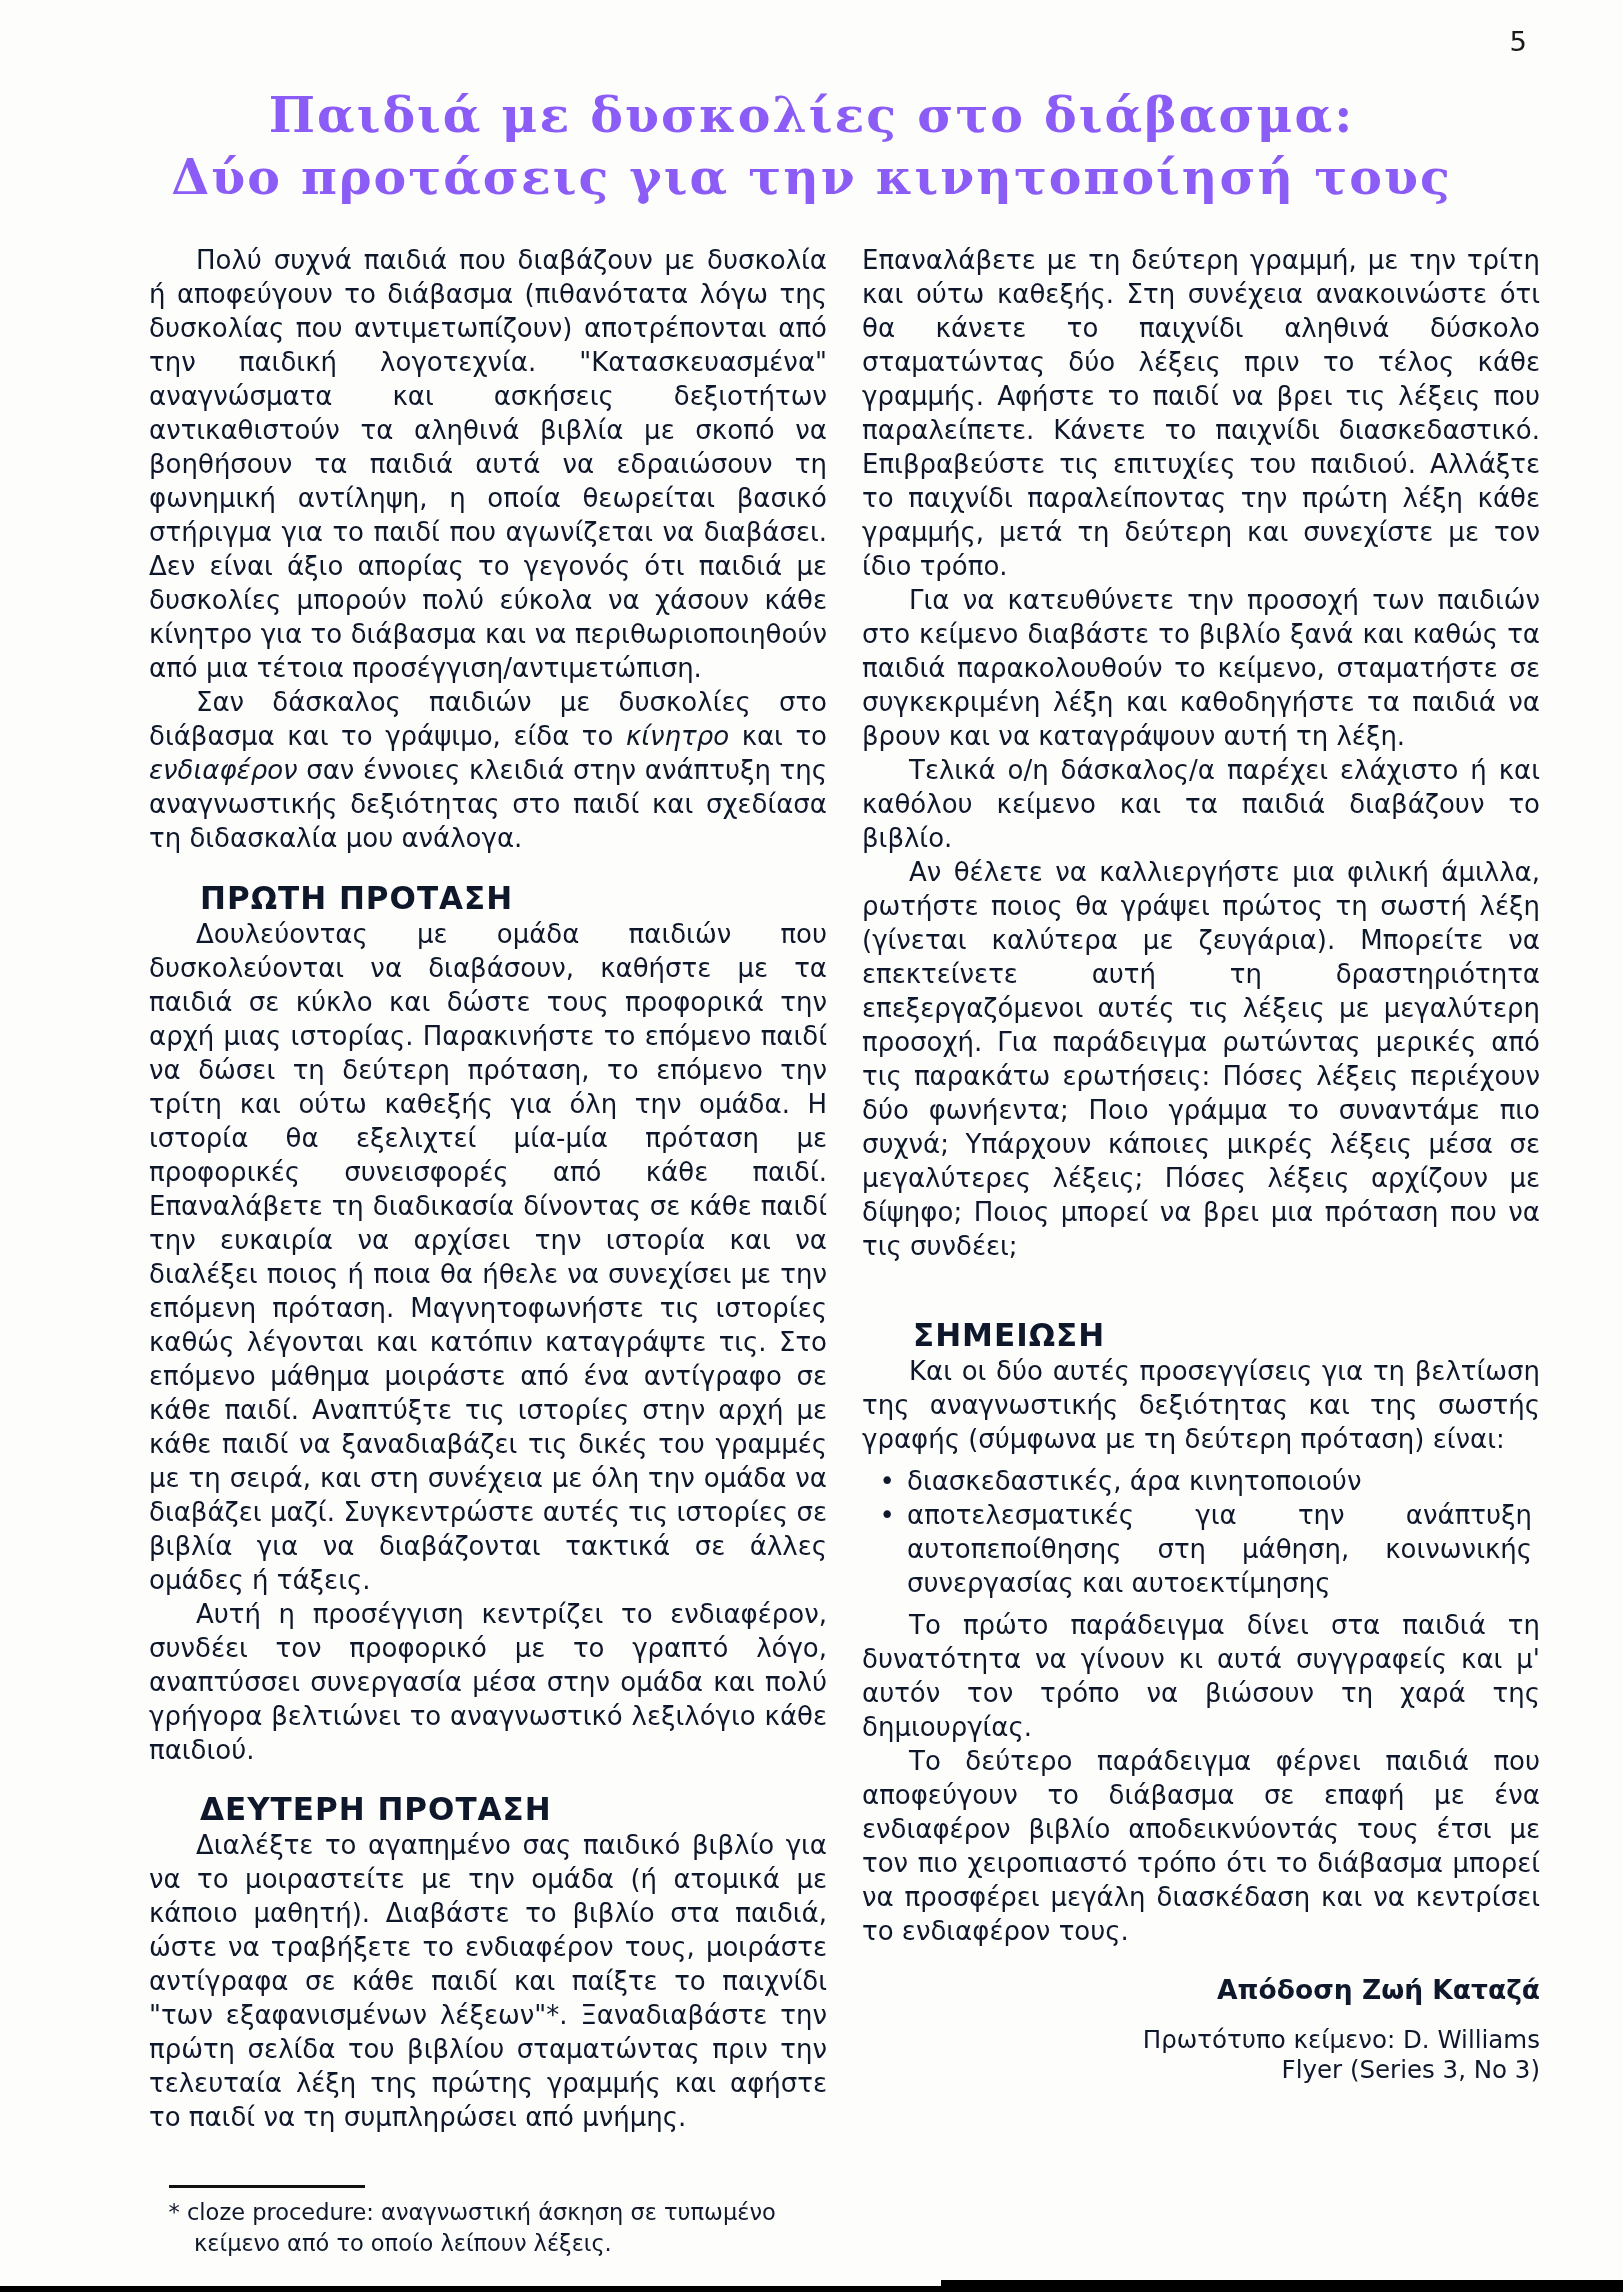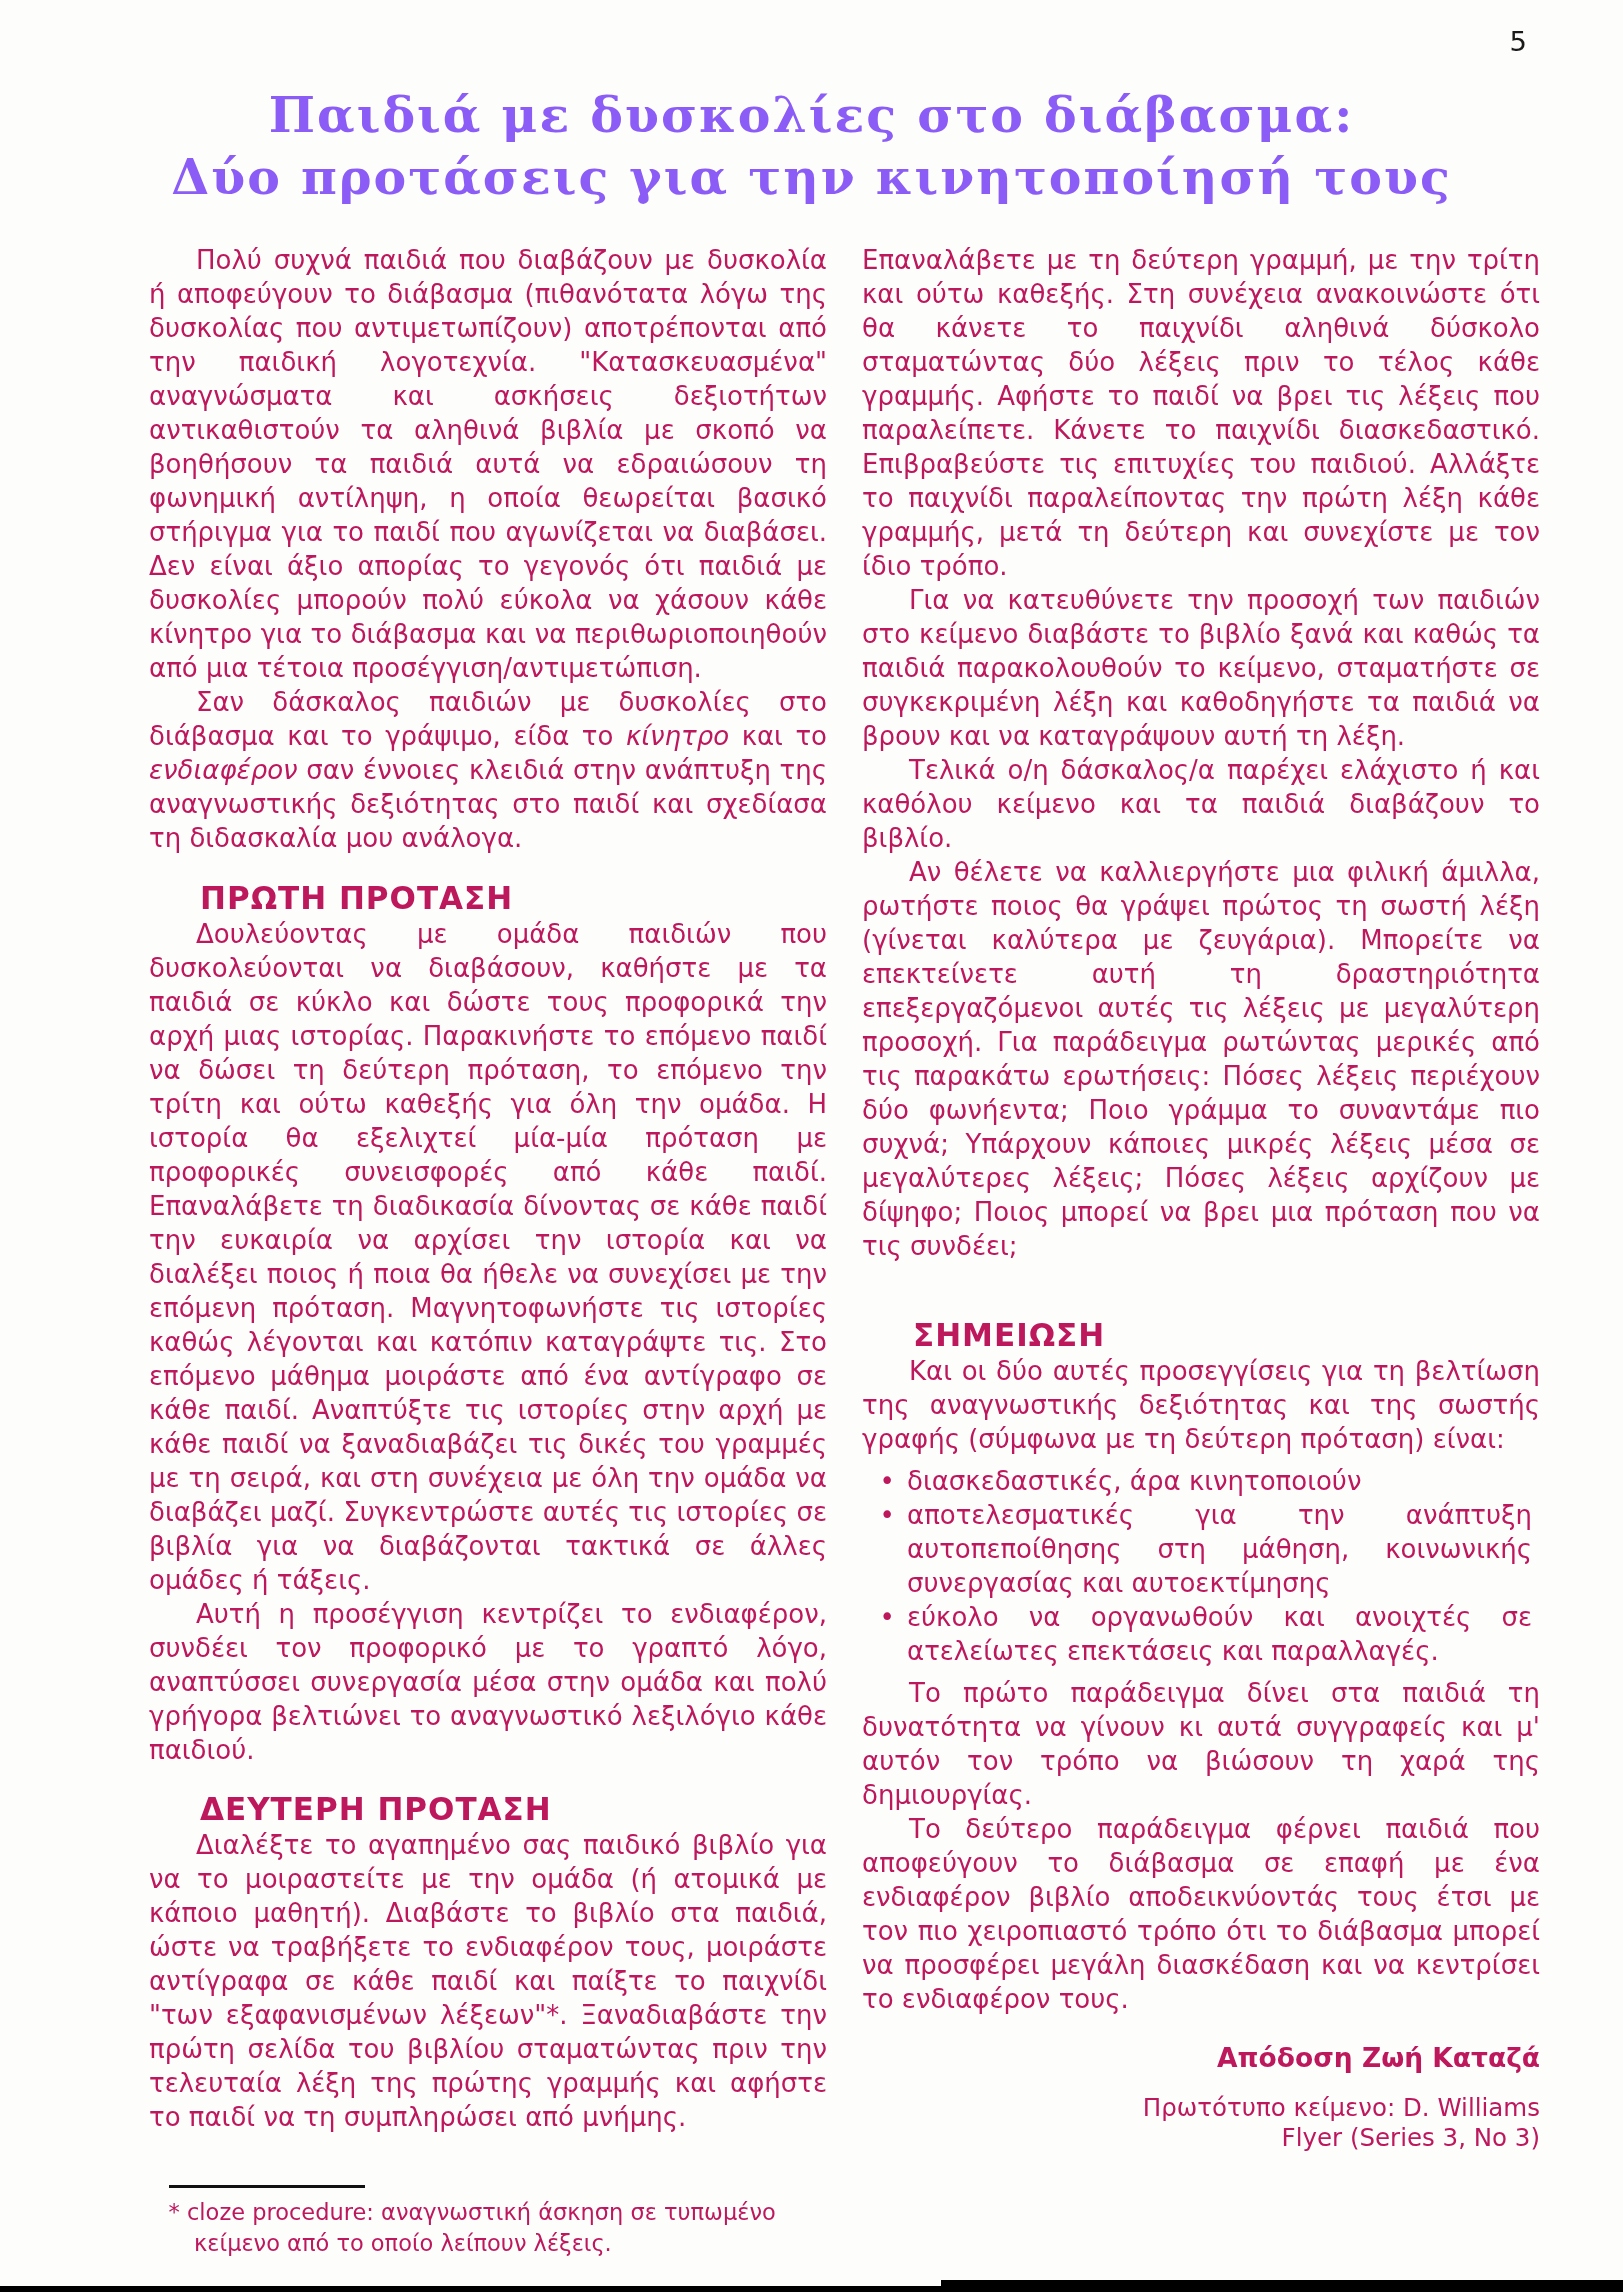--- a/index.html
+++ b/index.html
@@ -31,21 +31,21 @@
   }
   .content{
     position:absolute;top:243px;left:149px;
     width:1392px;
     display:flex;gap:35px;
   }
   .col{
     width:678px;
     font-size:26px;line-height:34px;
     text-align:justify;
-    color:#be185d;
+    color:#0f172a;
   }
   p.para{margin:0;}
   p.para.indent{text-indent:47px;}
   .heading{
     font-weight:bold;
     font-size:31px;letter-spacing:1px;
     margin:25.5px 0 2px 51px;
     text-align:left;
   }
   .heading.note{margin-top:55px;}
@@ -119,21 +119,20 @@
     <div class="col" id="col-right">
         <p class="para"><span>Επαναλάβετε με τη δεύτερη γραμμή, με την τρίτη και ούτω καθεξής. Στη συνέχεια ανακοινώστε ότι θα κάνετε το παιχνίδι αληθινά δύσκολο σταματώντας δύο λέξεις πριν το τέλος κάθε γραμμής. Αφήστε το παιδί να βρει τις λέξεις που παραλείπετε. Κάνετε το παιχνίδι διασκεδαστικό. Επιβραβεύστε τις επιτυχίες του παιδιού. Αλλάξτε το παιχνίδι παραλείποντας την πρώτη λέξη κάθε γραμμής, μετά τη δεύτερη και συνεχίστε με τον ίδιο τρόπο.</span></p>
         <p class="para indent"><span>Για να κατευθύνετε την προσοχή των παιδιών στο κείμενο διαβάστε το βιβλίο ξανά και καθώς τα παιδιά παρακολουθούν το κείμενο, σταματήστε σε συγκεκριμένη λέξη και καθοδηγήστε τα παιδιά να βρουν και να καταγράψουν αυτή τη λέξη.</span></p>
         <p class="para indent"><span>Τελικά ο/η δάσκαλος/α παρέχει ελάχιστο ή και καθόλου κείμενο και τα παιδιά διαβάζουν το βιβλίο.</span></p>
         <p class="para indent"><span>Αν θέλετε να καλλιεργήστε μια φιλική άμιλλα, ρωτήστε ποιος θα γράψει πρώτος τη σωστή λέξη (γίνεται καλύτερα με ζευγάρια). Μπορείτε να επεκτείνετε αυτή τη δραστηριότητα επεξεργαζόμενοι αυτές τις λέξεις με μεγαλύτερη προσοχή. Για παράδειγμα ρωτώντας μερικές από τις παρακάτω ερωτήσεις: Πόσες λέξεις περιέχουν δύο φωνήεντα; Ποιο γράμμα το συναντάμε πιο συχνά; Υπάρχουν κάποιες μικρές λέξεις μέσα σε μεγαλύτερες λέξεις; Πόσες λέξεις αρχίζουν με δίψηφο; Ποιος μπορεί να βρει μια πρόταση που να τις συνδέει;</span></p>
         <div class="heading note">ΣΗΜΕΙΩΣΗ</div>
         <p class="para indent"><span>Και οι δύο αυτές προσεγγίσεις για τη βελτίωση της αναγνωστικής δεξιότητας και της σωστής γραφής (σύμφωνα με τη δεύτερη πρόταση) είναι:</span></p>
         <ul class="bullets">
           <li>διασκεδαστικές, άρα κινητοποιούν</li>
           <li>αποτελεσματικές για την ανάπτυξη αυτοπεποίθησης στη μάθηση, κοινωνικής συνεργασίας και αυτοεκτίμησης</li>
-          <li>εύκολο να οργανωθούν και ανοιχτές σε ατελείωτες επεκτάσεις και παραλλαγές.</li>
         </ul>
         <p class="para indent"><span>Το πρώτο παράδειγμα δίνει στα παιδιά τη δυνατότητα να γίνουν κι αυτά συγγραφείς και μ' αυτόν τον τρόπο να βιώσουν τη χαρά της δημιουργίας.</span></p>
         <p class="para indent"><span>Το δεύτερο παράδειγμα φέρνει παιδιά που αποφεύγουν το διάβασμα σε επαφή με ένα ενδιαφέρον βιβλίο αποδεικνύοντάς τους έτσι με τον πιο χειροπιαστό τρόπο ότι το διάβασμα μπορεί να προσφέρει μεγάλη διασκέδαση και να κεντρίσει το ενδιαφέρον τους.</span></p>
         <div class="credit bold">Απόδοση Ζωή Καταζά</div>
         <div class="credit">Πρωτότυπο κείμενο: D. Williams</div>
         <div class="credit">Flyer (Series 3, No 3)</div>
       </div>
   </div>
 
   <div class="bottom-bar"></div>

